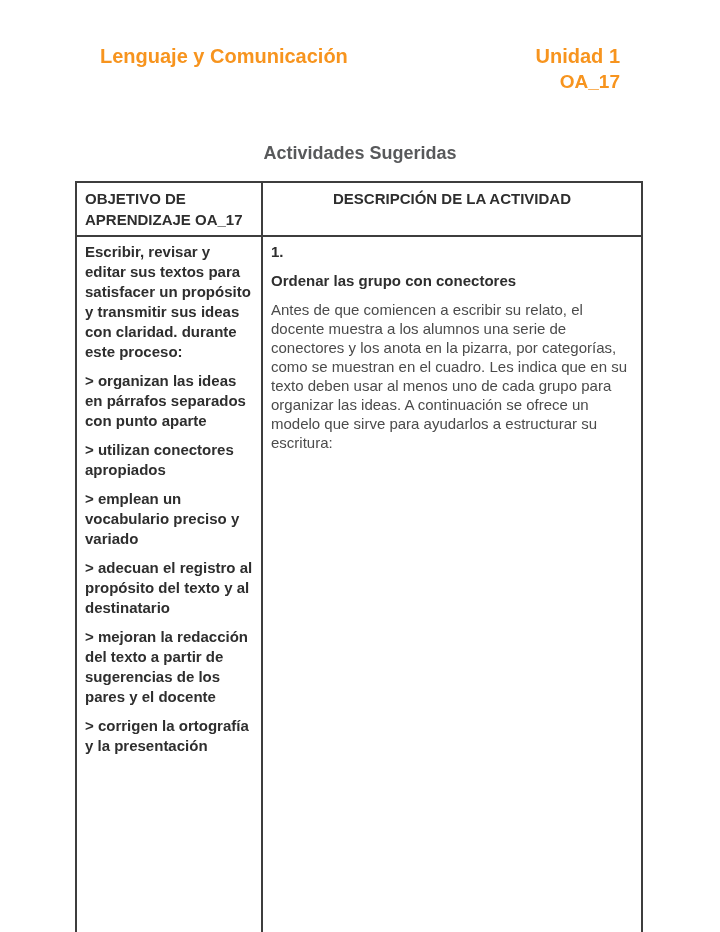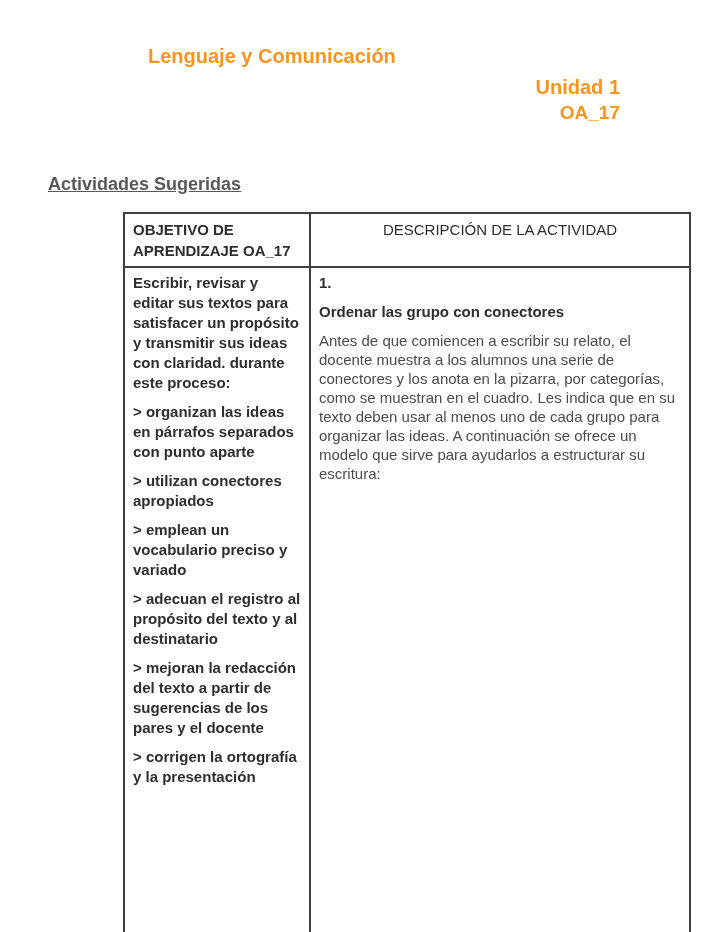--- a/index.html
+++ b/index.html
@@ -12,21 +12,20 @@
   * { box-sizing: border-box; }
   html, body { margin: 0; padding: 0; background: #ffffff; }
   .page {
     width: 720px;
     height: 932px;
     background: #ffffff;
     font-family: "Liberation Sans", sans-serif;
     padding-top: 44px;
     overflow: hidden;
     position: relative;
-    padding-left: 48px;
   }
   .doc-header {
     display: flex;
     justify-content: space-between;
     align-items: flex-start;
     margin: 0 100px;
   }
   .doc-header-left .subject {
     color: var(--accent-orange);
     font-weight: bold;
@@ -38,36 +37,34 @@
     font-weight: bold;
     font-size: 19px;
     line-height: 25px;
   }
   .doc-header-right { text-align: right; }
   .doc-header-right .unit {
     color: var(--accent-orange);
     font-weight: bold;
     font-size: 20px;
     line-height: 25px;
-    margin-top: 31px;
   }
   .doc-header-right .oa {
     color: var(--accent-orange);
     font-weight: bold;
     font-size: 19px;
     line-height: 25px;
   }
   .page-title {
     margin-top: 48px;
-    text-align: left;
+    text-align: center;
     color: var(--title-gray);
     font-weight: bold;
     font-size: 18px;
     line-height: 22px;
-    text-decoration: underline;
   }
   table.activities-table {
     border-collapse: collapse;
     table-layout: fixed;
     width: 568px;
     margin: 17px 0 0 75px;
   }
   .activities-table th,
   .activities-table td {
     border: 2px solid var(--table-border);
@@ -81,21 +78,21 @@
     font-size: 15px;
     line-height: 21px;
     font-weight: bold;
     height: 46px;
   }
   th.col-activity {
     text-align: center;
     color: var(--text-dark);
     font-size: 15px;
     line-height: 21px;
-    font-weight: normal;
+    font-weight: bold;
   }
   td.objective-cell {
     height: 751px;
     color: var(--text-dark);
     font-weight: bold;
     font-size: 15px;
     line-height: 20px;
   }
   td.activity-cell {
     color: var(--text-dark);

